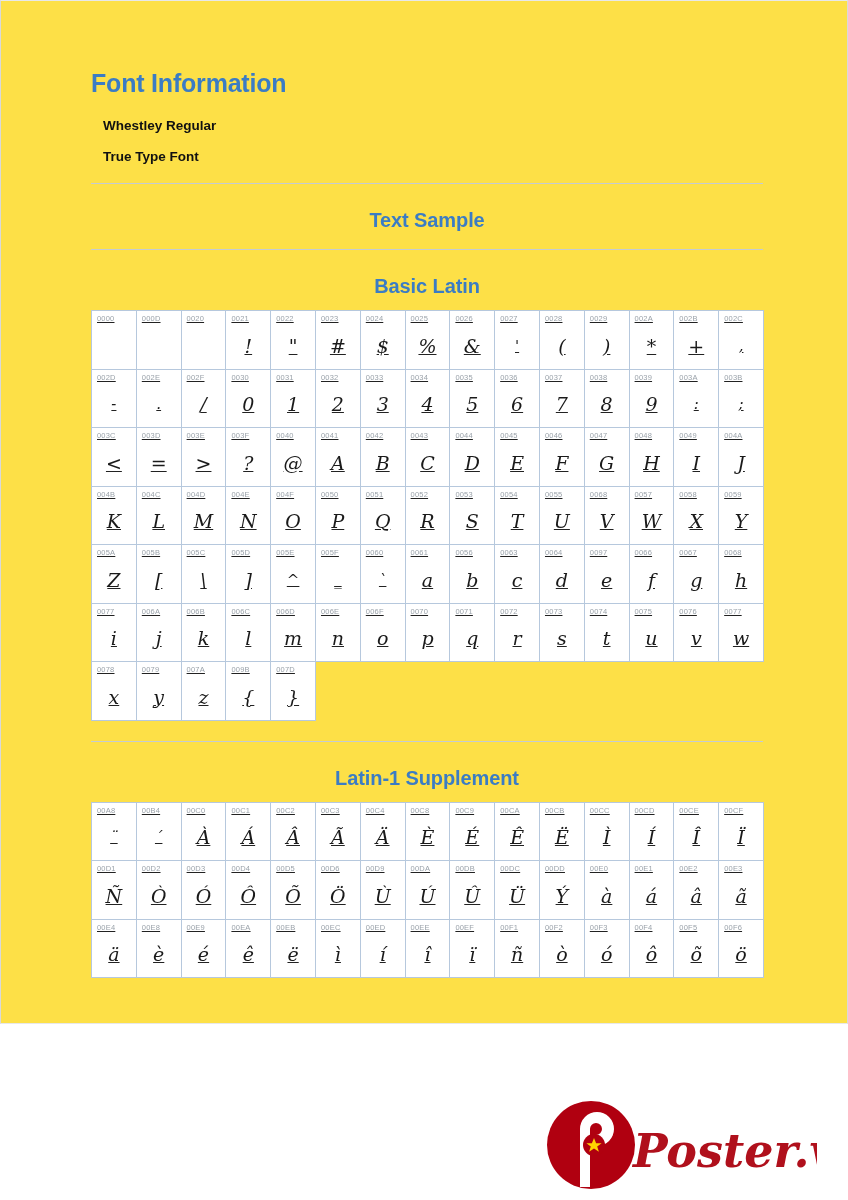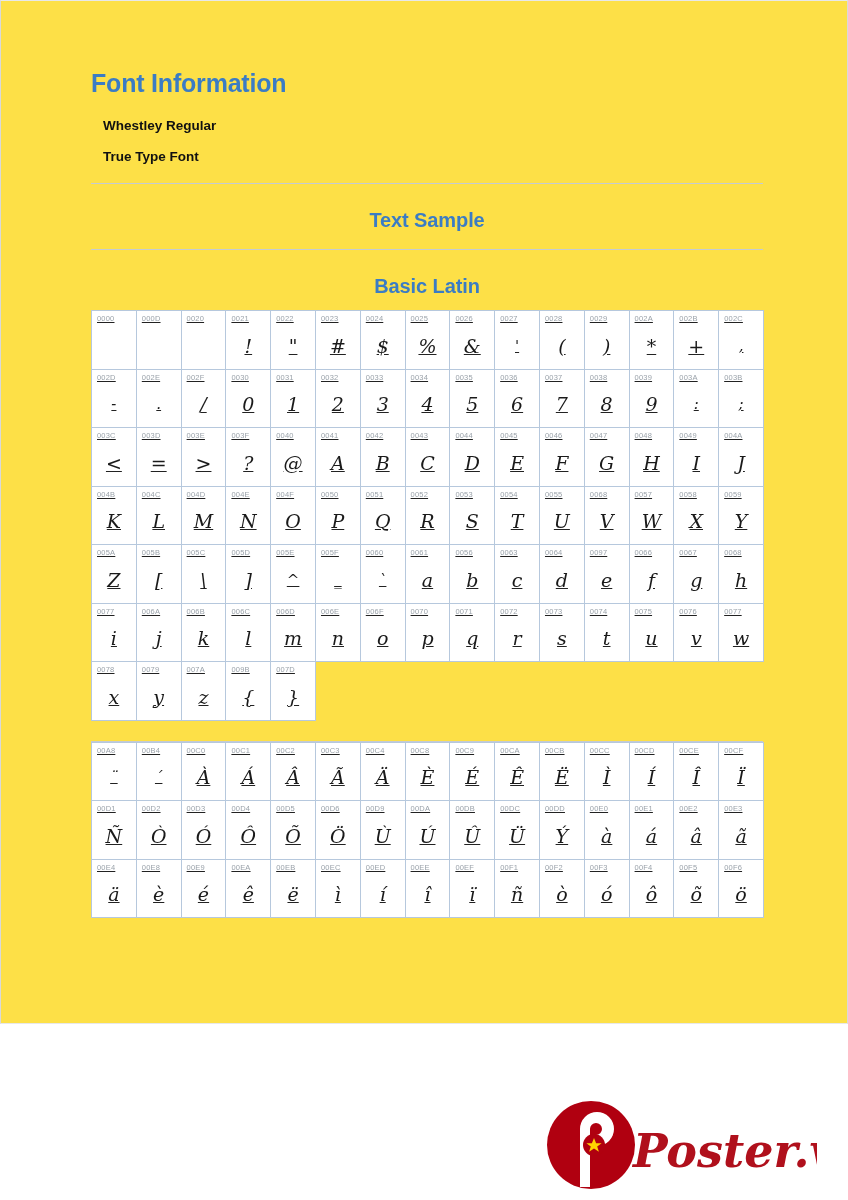--- a/index.html
+++ b/index.html
@@ -563,20 +563,21 @@
             <td class="empty-cell"></td>
             <td class="empty-cell"></td>
             <td class="empty-cell"></td>
             <td class="empty-cell"></td>
             <td class="empty-cell"></td>
           </tr>
         </tbody>
     </table>
 
     <div class="rule" style="margin-top:20px;"></div>
+    <h2 class="section-title">Latin-1 Supplement</h2>
     <table class="glyph-table">
       <tbody>
           <tr>
             <td>
               <div class="cp">00A8</div>
               <div class="gl small">¨</div>
             </td>
             <td>
               <div class="cp">00B4</div>
               <div class="gl small">´</div>

